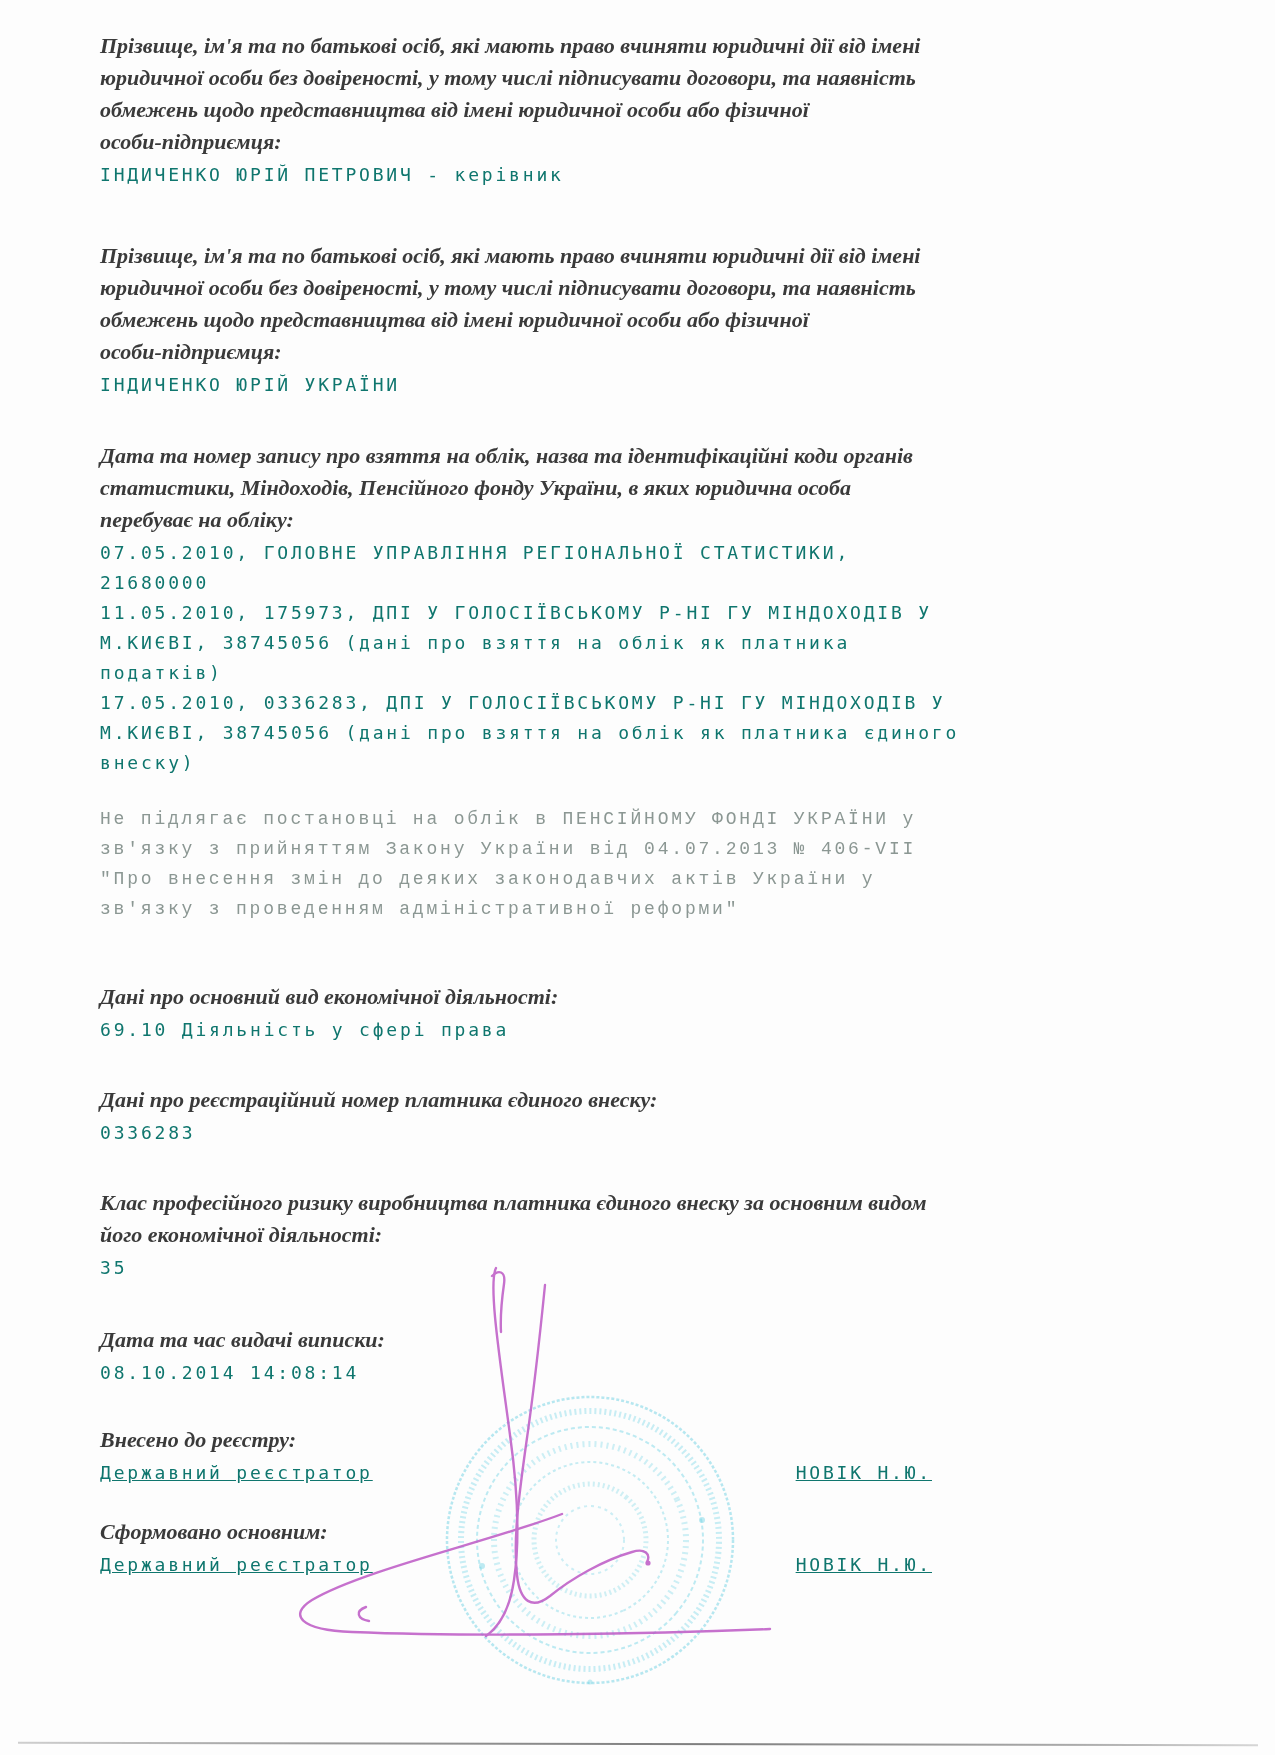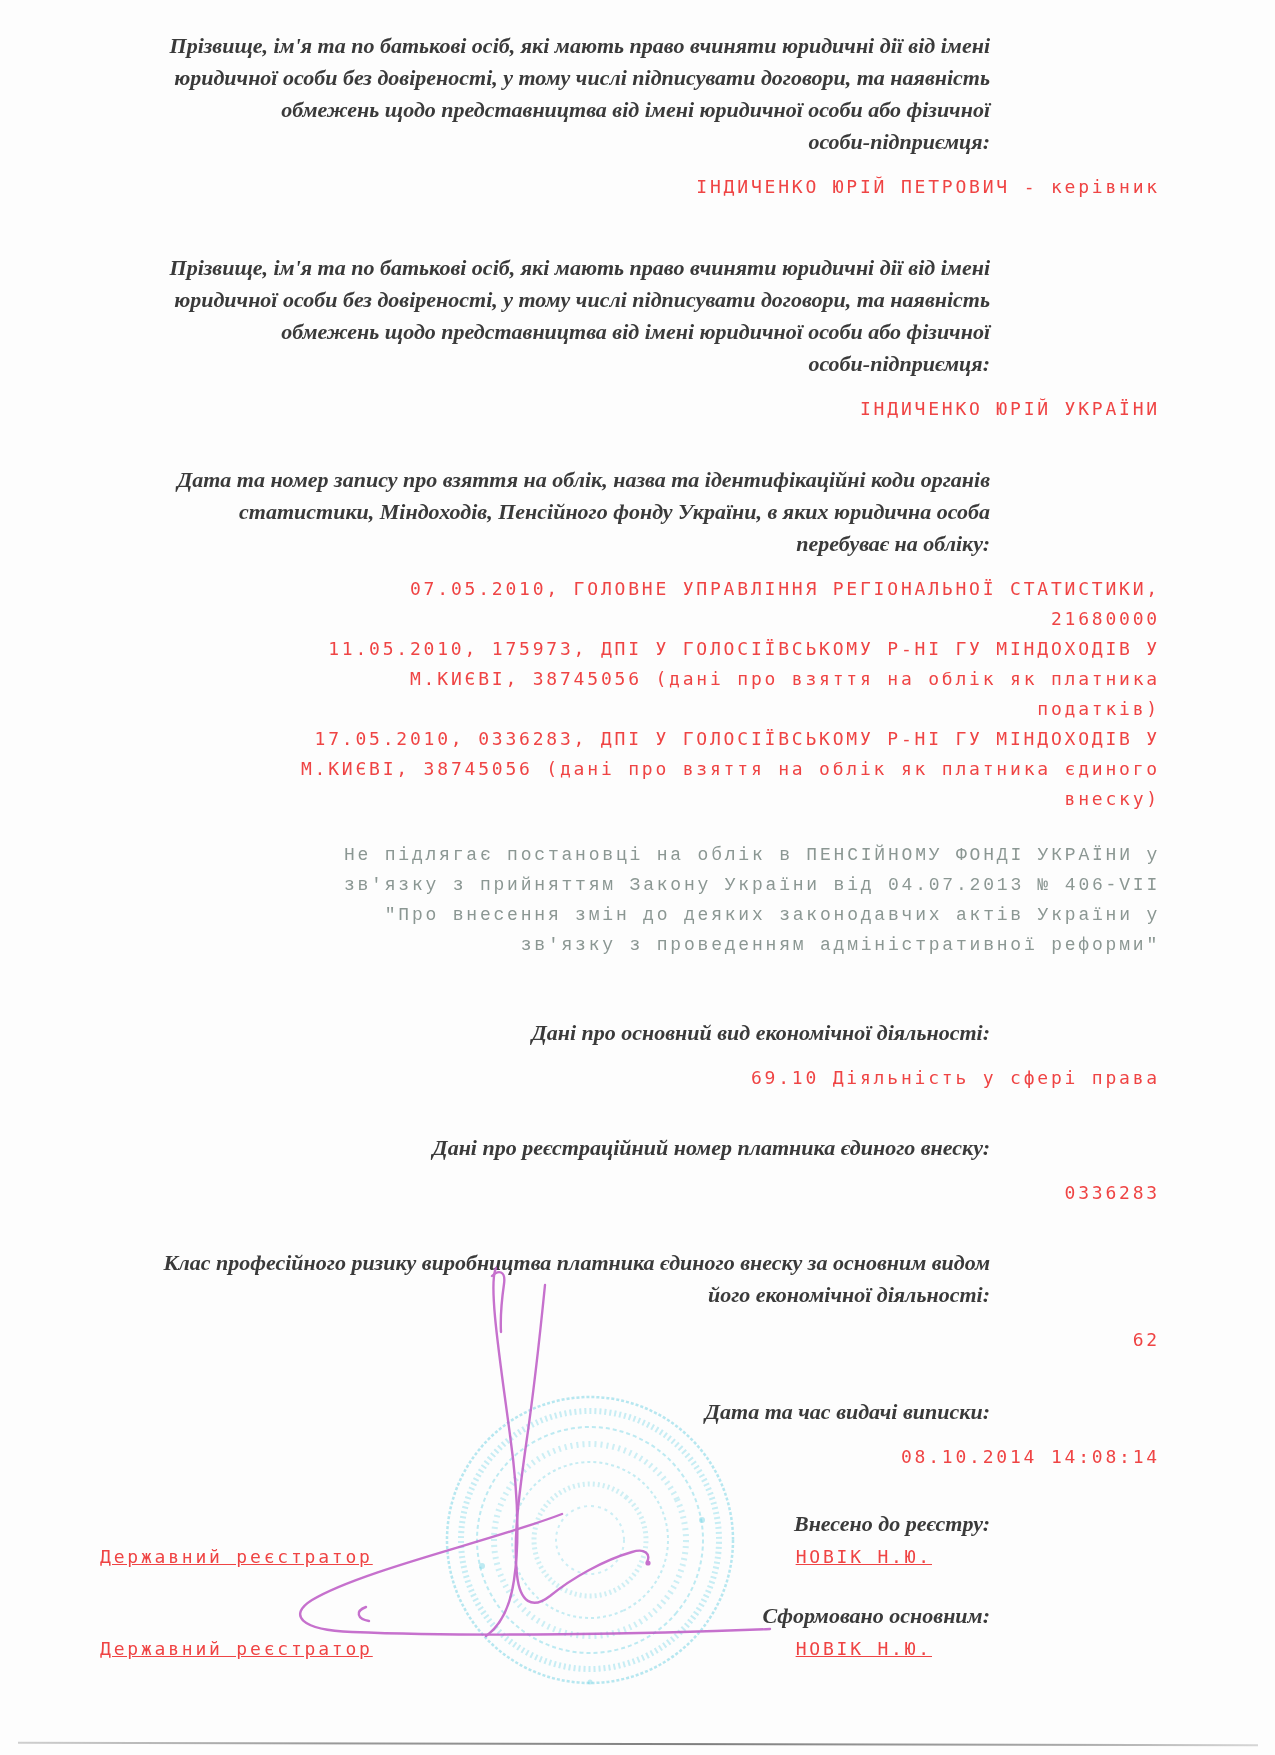--- a/index.html
+++ b/index.html
@@ -19,32 +19,32 @@
     font-size:22px;line-height:32px;
     color:#3a3a3a;
     max-width:890px;
     white-space:pre-line;
     margin:0;
   }
   .value{
     font-family:"DejaVu Sans Mono", monospace;
     font-size:18px;line-height:30px;
     letter-spacing:2.8px;
-    color:#ef4444;
+    color:#0f766e;
     white-space:pre-line;
-    margin:14px 0 0 0;
+    margin:2px 0 0 0;
   }
   .note{
     font-family:Liberation Mono, monospace;
     font-size:18px;line-height:30px;
     letter-spacing:2.8px;
     color:#8b9793;
     white-space:pre-line;
   }
-  section{display:block;text-align:right;}
+  section{display:block;}
   .b1{margin-top:30px;}
   .b2{margin-top:50px;}
   .b3{margin-top:40px;}
   .note-block{margin-top:26px;}
   .b4{margin-top:57px;}
   .b5{margin-top:39px;}
   .b6{margin-top:39px;}
   .b7{margin-top:41px;}
   .signoff1{margin-top:36px;}
   .signoff2{margin-top:28px;}
@@ -119,21 +119,21 @@
     </section>
 
     <section class="b5">
       <h3 class="heading">Дані про реєстраційний номер платника єдиного внеску:</h3>
       <div class="value">0336283</div>
     </section>
 
     <section class="b6">
       <h3 class="heading">Клас професійного ризику виробництва платника єдиного внеску за основним видом
 його економічної діяльності:</h3>
-      <div class="value">62</div>
+      <div class="value">35</div>
     </section>
 
     <section class="b7">
       <h3 class="heading">Дата та час видачі виписки:</h3>
       <div class="value">08.10.2014 14:08:14</div>
     </section>
 
     <section class="signoff1">
       <h3 class="heading">Внесено до реєстру:</h3>
       <div class="signoff-row">

